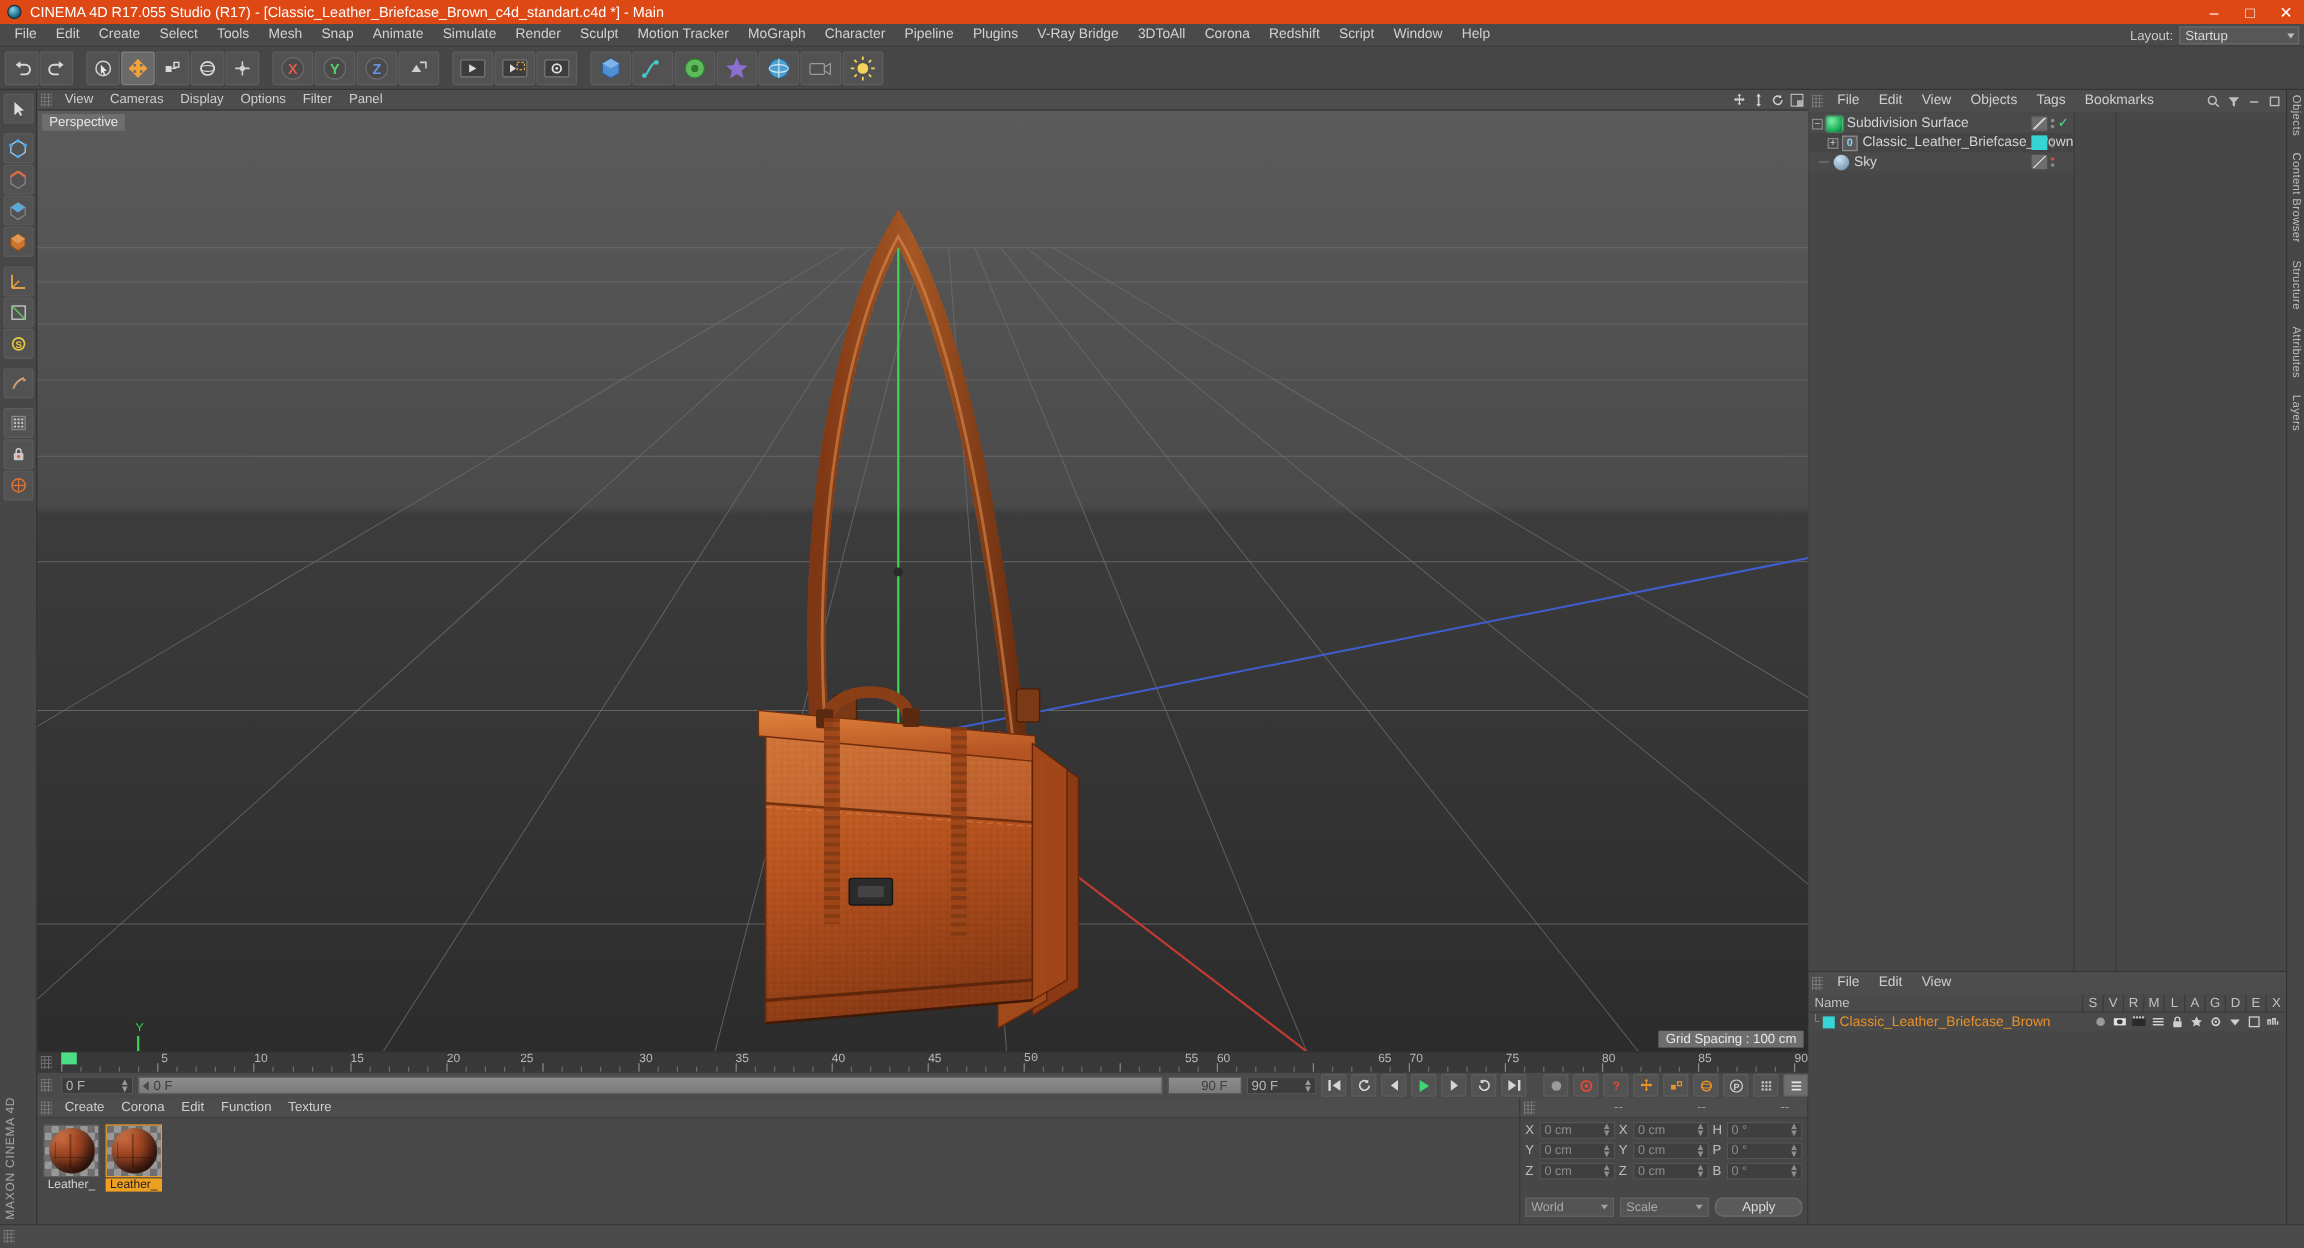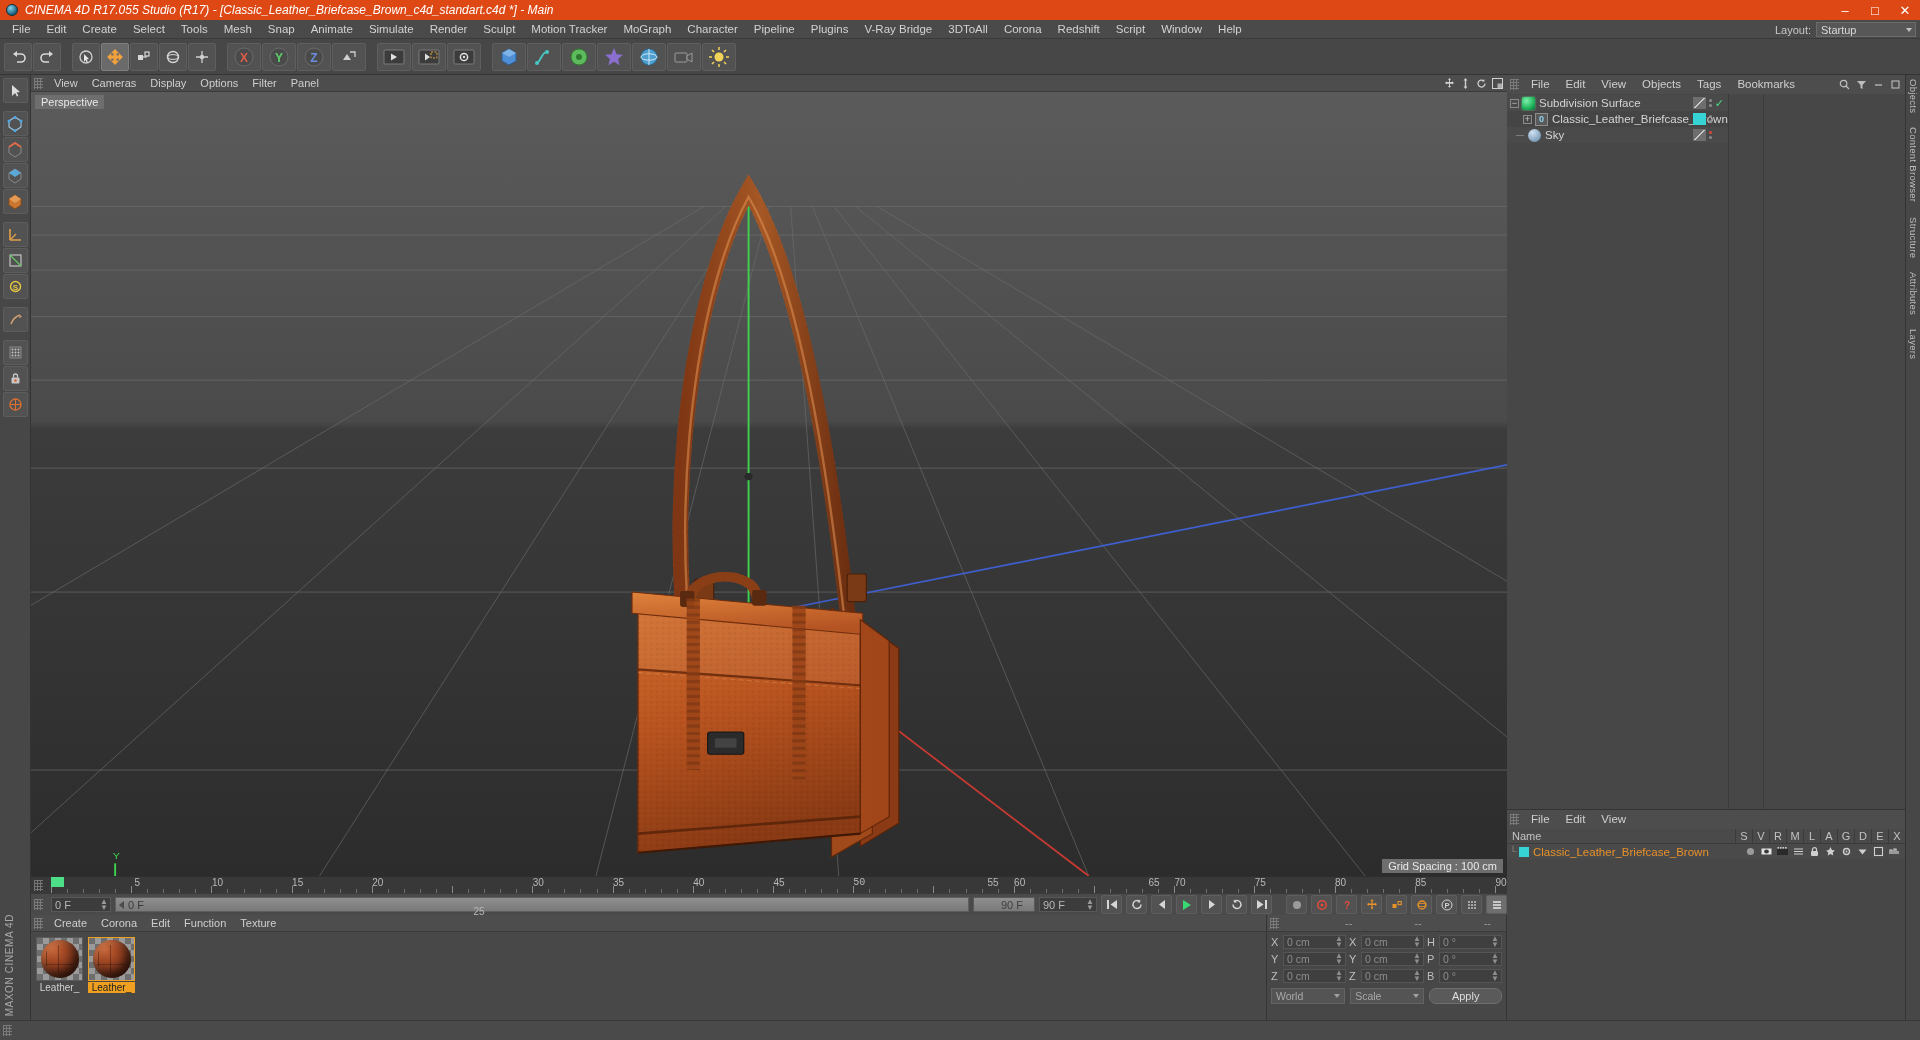--- a/index.html
+++ b/index.html
@@ -16,21 +16,21 @@
   .titlebar {
     height:20px; background:#dd4814; color:#fff;
     display:flex; align-items:center; padding-left:6px;
     font-size:12px; position:relative;
   }
   .titlebar .logo {
     width:12px; height:12px; border-radius:50%;
     background:radial-gradient(circle at 35% 30%, #7fd4ef, #1b5f7a 70%);
     border:1px solid #0c3040; margin-right:7px; flex:none;
   }
-  .titlebar .ttl { white-space:nowrap;font-style:italic; }
+  .titlebar .ttl { white-space:nowrap; }
   .winbtns { position:absolute; right:0; top:0; height:20px; display:flex; }
   .winbtn {
     width:30px; height:20px; display:flex; align-items:center;
     justify-content:center; color:#fff; font-size:13px; line-height:1;
   }
 
   
   .menubar {
     height:19px; background:#4a4a4a; display:flex; align-items:center;
     padding-left:4px; border-bottom:1px solid #3a3a3a; position:relative;
@@ -209,21 +209,21 @@
   }
   .coordbody { flex:1; background:#474747; padding:3px 4px; display:flex; flex-direction:column; gap:3px; }
   .crow { display:flex; align-items:center; gap:3px; }
   .clab { width:9px; font-size:11px; color:#bfbfbf; text-align:left; flex:none; }
   .cfield {
     flex:1; height:14px; background:#3f3f3f; border:1px solid #555;
     font-size:10.5px; color:#8d8d8d; display:flex; align-items:center;
     padding:0 3px; position:relative; min-width:0;
   }
   .cfield .spin { position:absolute; right:2px; font-size:8px; line-height:6px; color:#8e8e8e; }
-  .crow.btns { gap:5px; margin-top:2px; }
+  .crow.btns { gap:5px; margin-top:12px; }
   .cdrop {
     flex:1; height:16px; background:#545454; border:1px solid #636363;
     font-size:10.5px; color:#a9a9a9; display:flex; align-items:center;
     padding:0 4px; position:relative;
   }
   .cdrop .arw {
     position:absolute; right:4px; width:0;height:0;
     border-left:3.5px solid transparent;border-right:3.5px solid transparent;
     border-top:4px solid #a0a0a0;
   }
@@ -838,21 +838,21 @@
           <div class="tick min" style="left: 1385.82px;"></div>
           <div class="tick min" style="left: 1401.87px;"></div>
           <div class="tick min" style="left: 1417.91px;"></div>
           <div class="tick min" style="left: 1433.96px;"></div>
           <div class="tick maj" style="left: 1450px;"></div>
           <div class="tlab" style="left: 12px;">0</div>
           <div class="tlab" style="left: 92.2222px;">5</div>
           <div class="tlab" style="left: 172.444px;">10</div>
           <div class="tlab" style="left: 252.667px;">15</div>
           <div class="tlab" style="left: 332.889px;">20</div>
-          <div class="tlab" style="left: 434px; margin-top: 29px;">25</div>
+          <div class="tlab" style="left: 394px;">25</div>
           <div class="tlab" style="left: 493.333px;">30</div>
           <div class="tlab" style="left: 573.556px;">35</div>
           <div class="tlab" style="left: 653.778px;">40</div>
           <div class="tlab" style="left: 734px;">45</div>
           <div class="tlab" style="left: 814.222px; font-family: Liberation Mono, monospace;">50</div>
           <div class="tlab" style="left: 948px;">55</div>
           <div class="tlab" style="left: 974.667px;">60</div>
           <div class="tlab" style="left: 1109px;">65</div>
           <div class="tlab" style="left: 1135.11px;">70</div>
           <div class="tlab" style="left: 1215.33px;">75</div>

